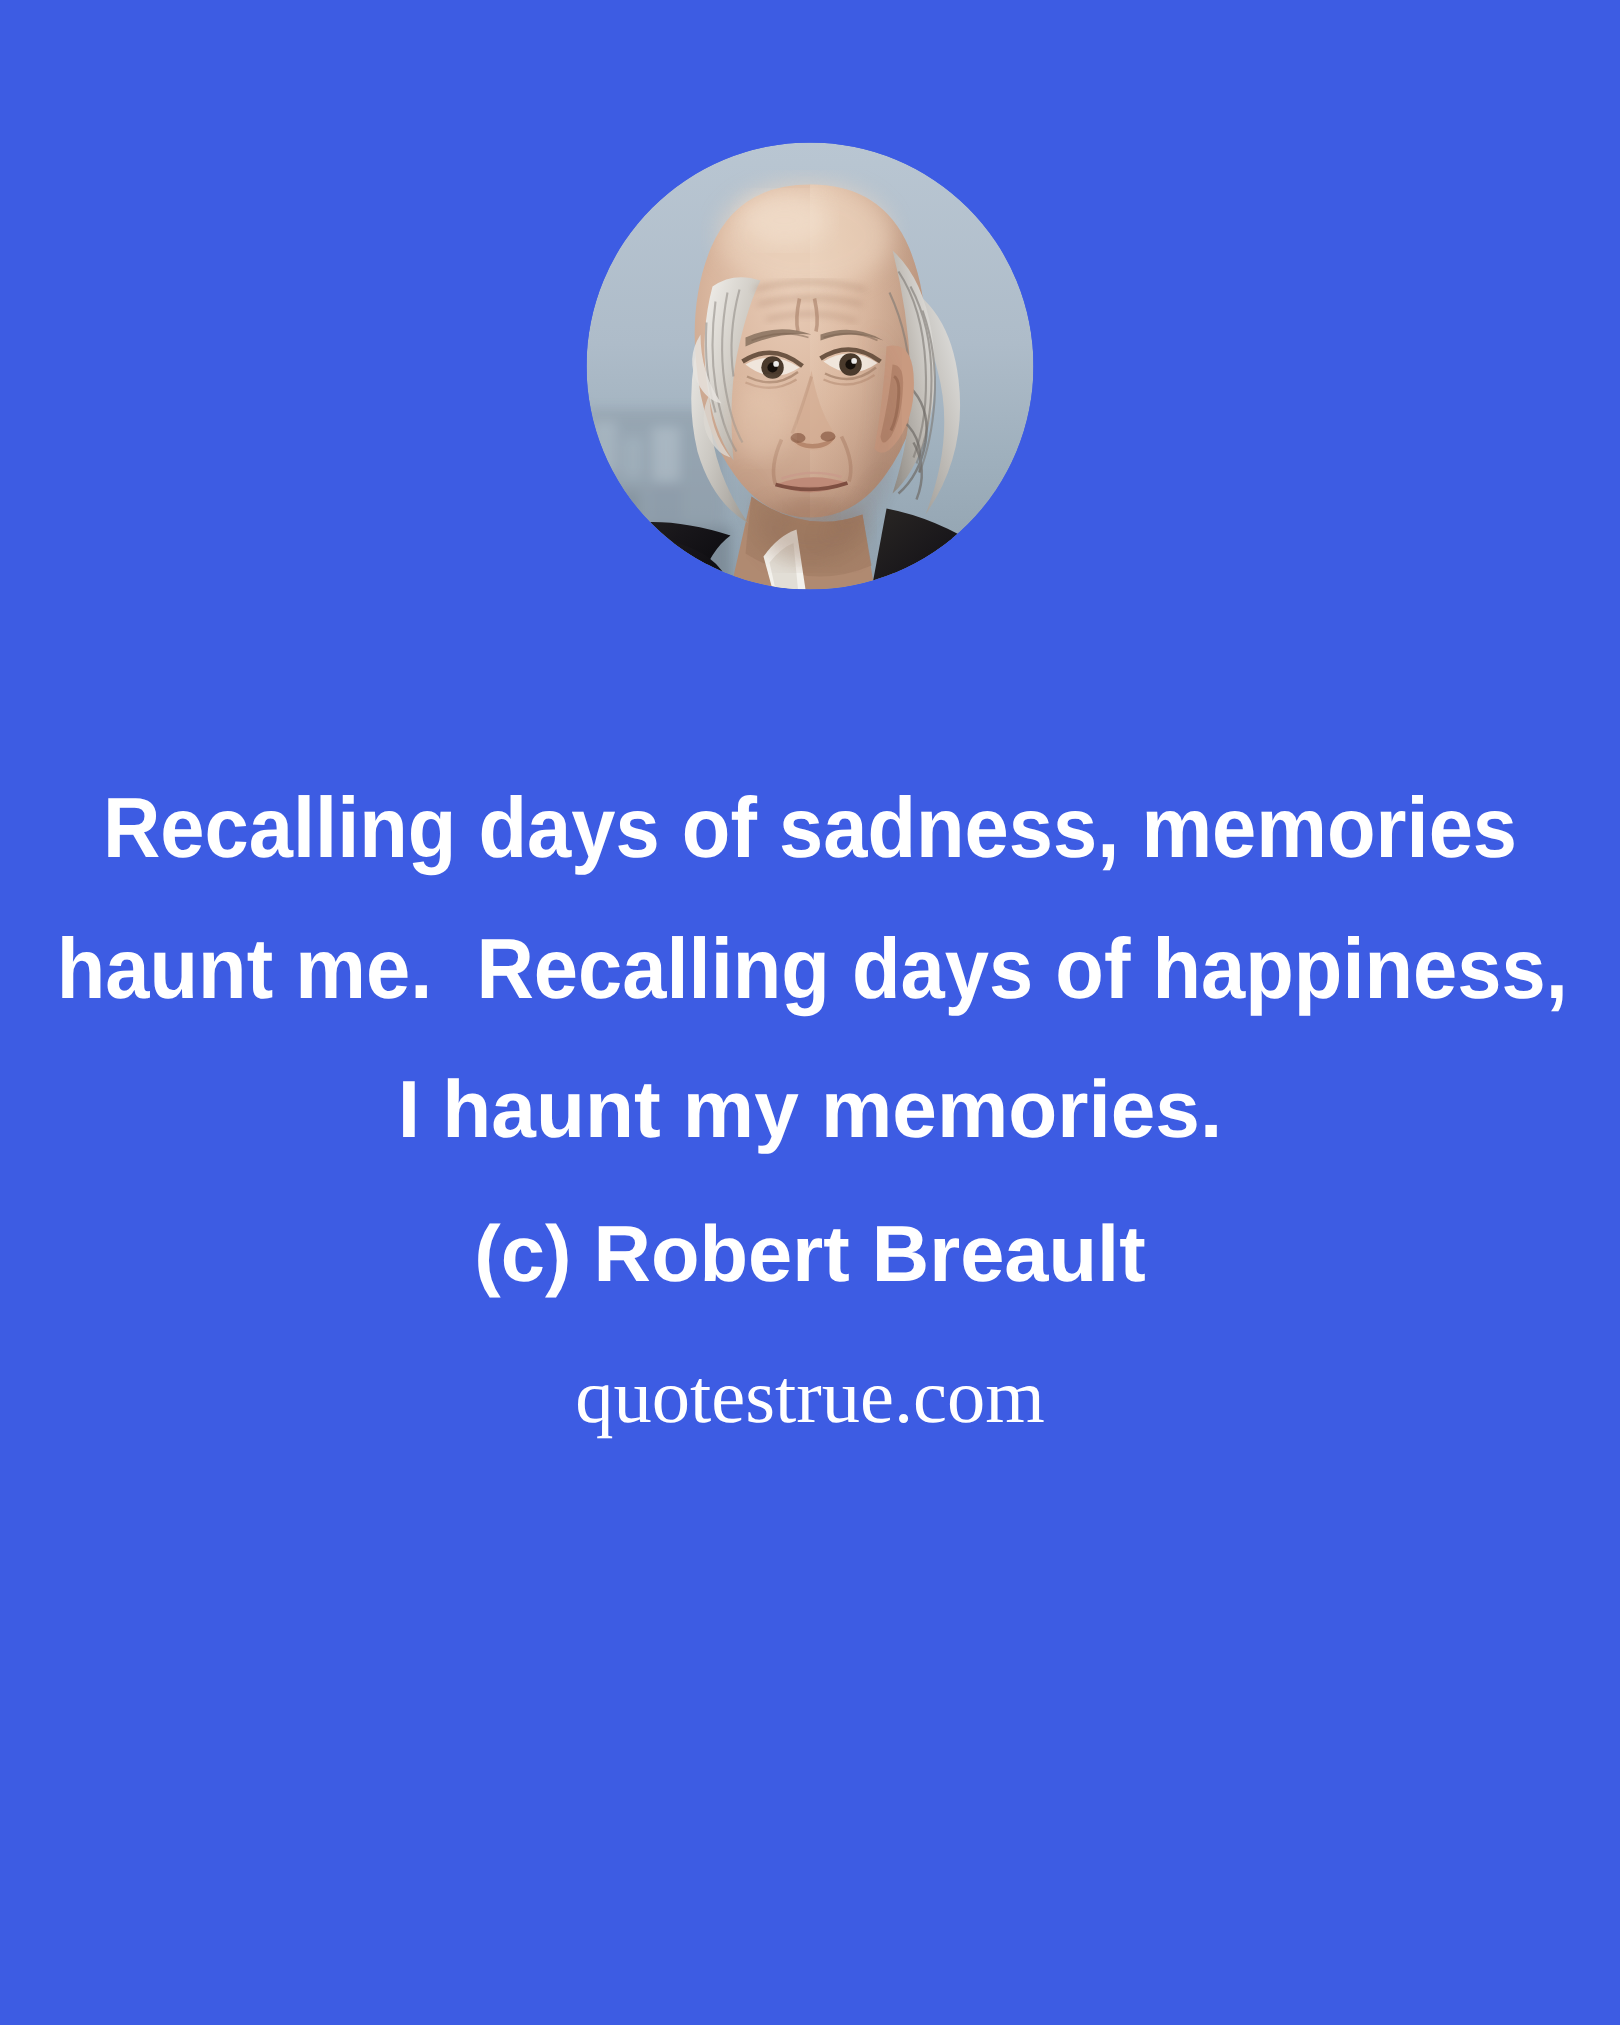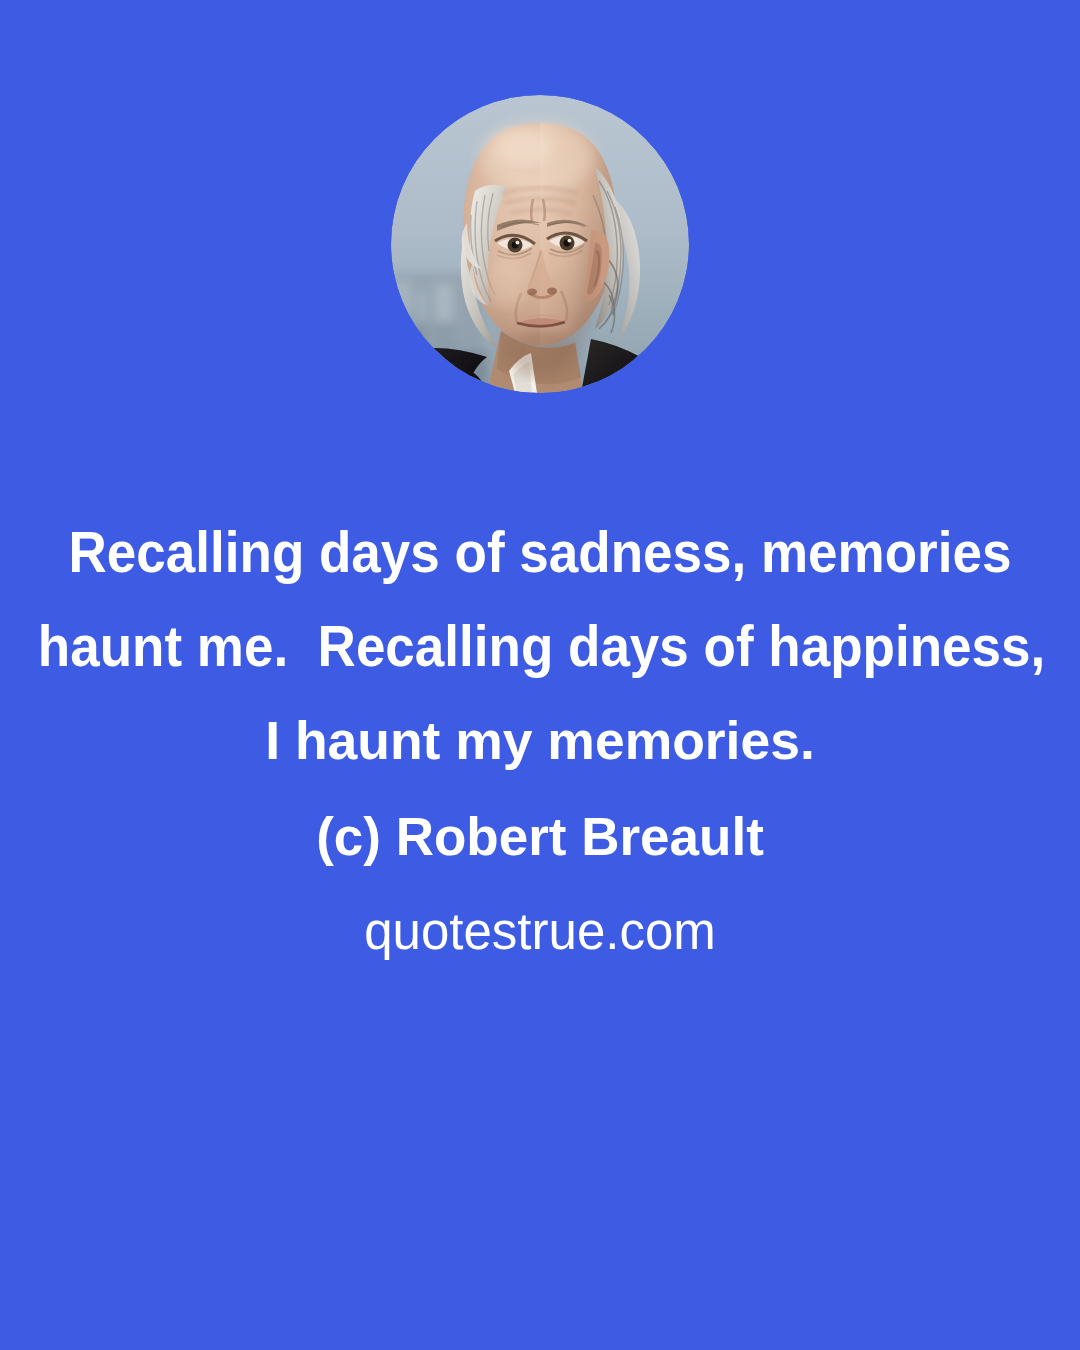--- a/index.html
+++ b/index.html
@@ -84,21 +84,21 @@
     white-space: pre;
   }
 
   #site-line {
     position: absolute;
     left: 0;
     top: 901px;
     width: 1080px;
     text-align: center;
     color: #ffffff;
-    font-family: Liberation Sans, sans-serif;
+    font-family: Liberation Serif, serif;
     font-weight: 400;
     font-size: 51px;
     line-height: 62px;
     white-space: pre;
   }
 </style>
 </head>
 <body>
 
 <div id="card">

